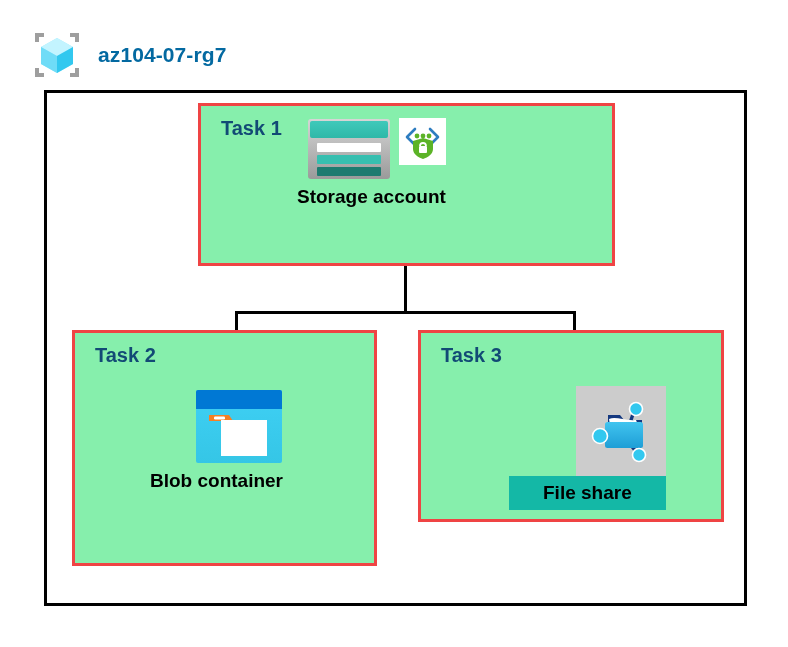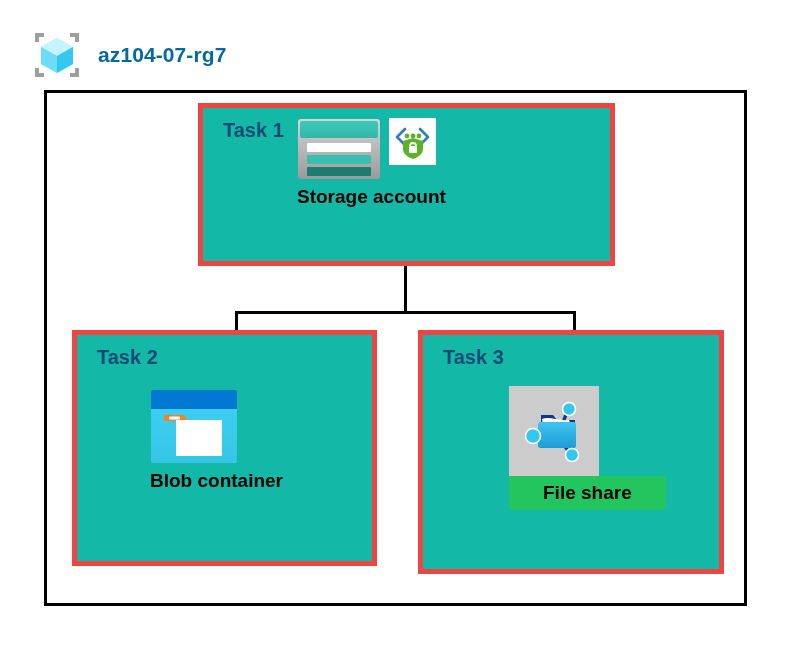--- a/index.html
+++ b/index.html
@@ -47,55 +47,55 @@
     width: 703px;
     height: 516px;
     border: 3px solid #000000;
     box-sizing: border-box;
     background: #ffffff;
   }
 
   
   .task-box {
     position: absolute;
-    border: 5px solid #ef4444;
-    background: #14b8a6;
+    border: 3px solid #ef4444;
+    background: #86efac;
     box-sizing: border-box;
   }
   #task-1-box { left: 198px; top: 103px; width: 417px; height: 163px; }
   #task-2-box { left: 72px;  top: 330px; width: 305px; height: 236px; }
-  #task-3-box { left: 418px; top: 330px; width: 306px; height: 244px; padding-left: 28px; }
+  #task-3-box { left: 418px; top: 330px; width: 306px; height: 192px; padding-left: 28px; }
 
   .task-label {
     position: absolute;
     left: 20px;
     top: 11px;
     font-size: 20px;
     font-weight: bold;
     color: #124a75;
     white-space: nowrap;
   }
 
   
   .node {
     position: absolute;
     display: flex;
     flex-direction: column;
-    align-items: flex-start;
+    align-items: flex-end;
   }
   .node .caption {
     font-size: 19px;
     font-weight: bold;
     color: #000000;
     white-space: nowrap;
     margin-top: 6px;
   }
   .node.selected .icon-wrap { background: #cccccc; padding: 10px; }
   .node.selected .caption {
-    background: #22c55e;
+    background: #14b8a6;
     padding: 6px 34px;
     margin-top: 0;
   }
   .icon-wrap { display: block; line-height: 0; }
 
   #node-storage  { left: 297px; top: 118px; }
   #node-blob     { left: 150px; top: 389px; }
   #node-fileshare{ left: 509px; top: 386px; }
 
   

